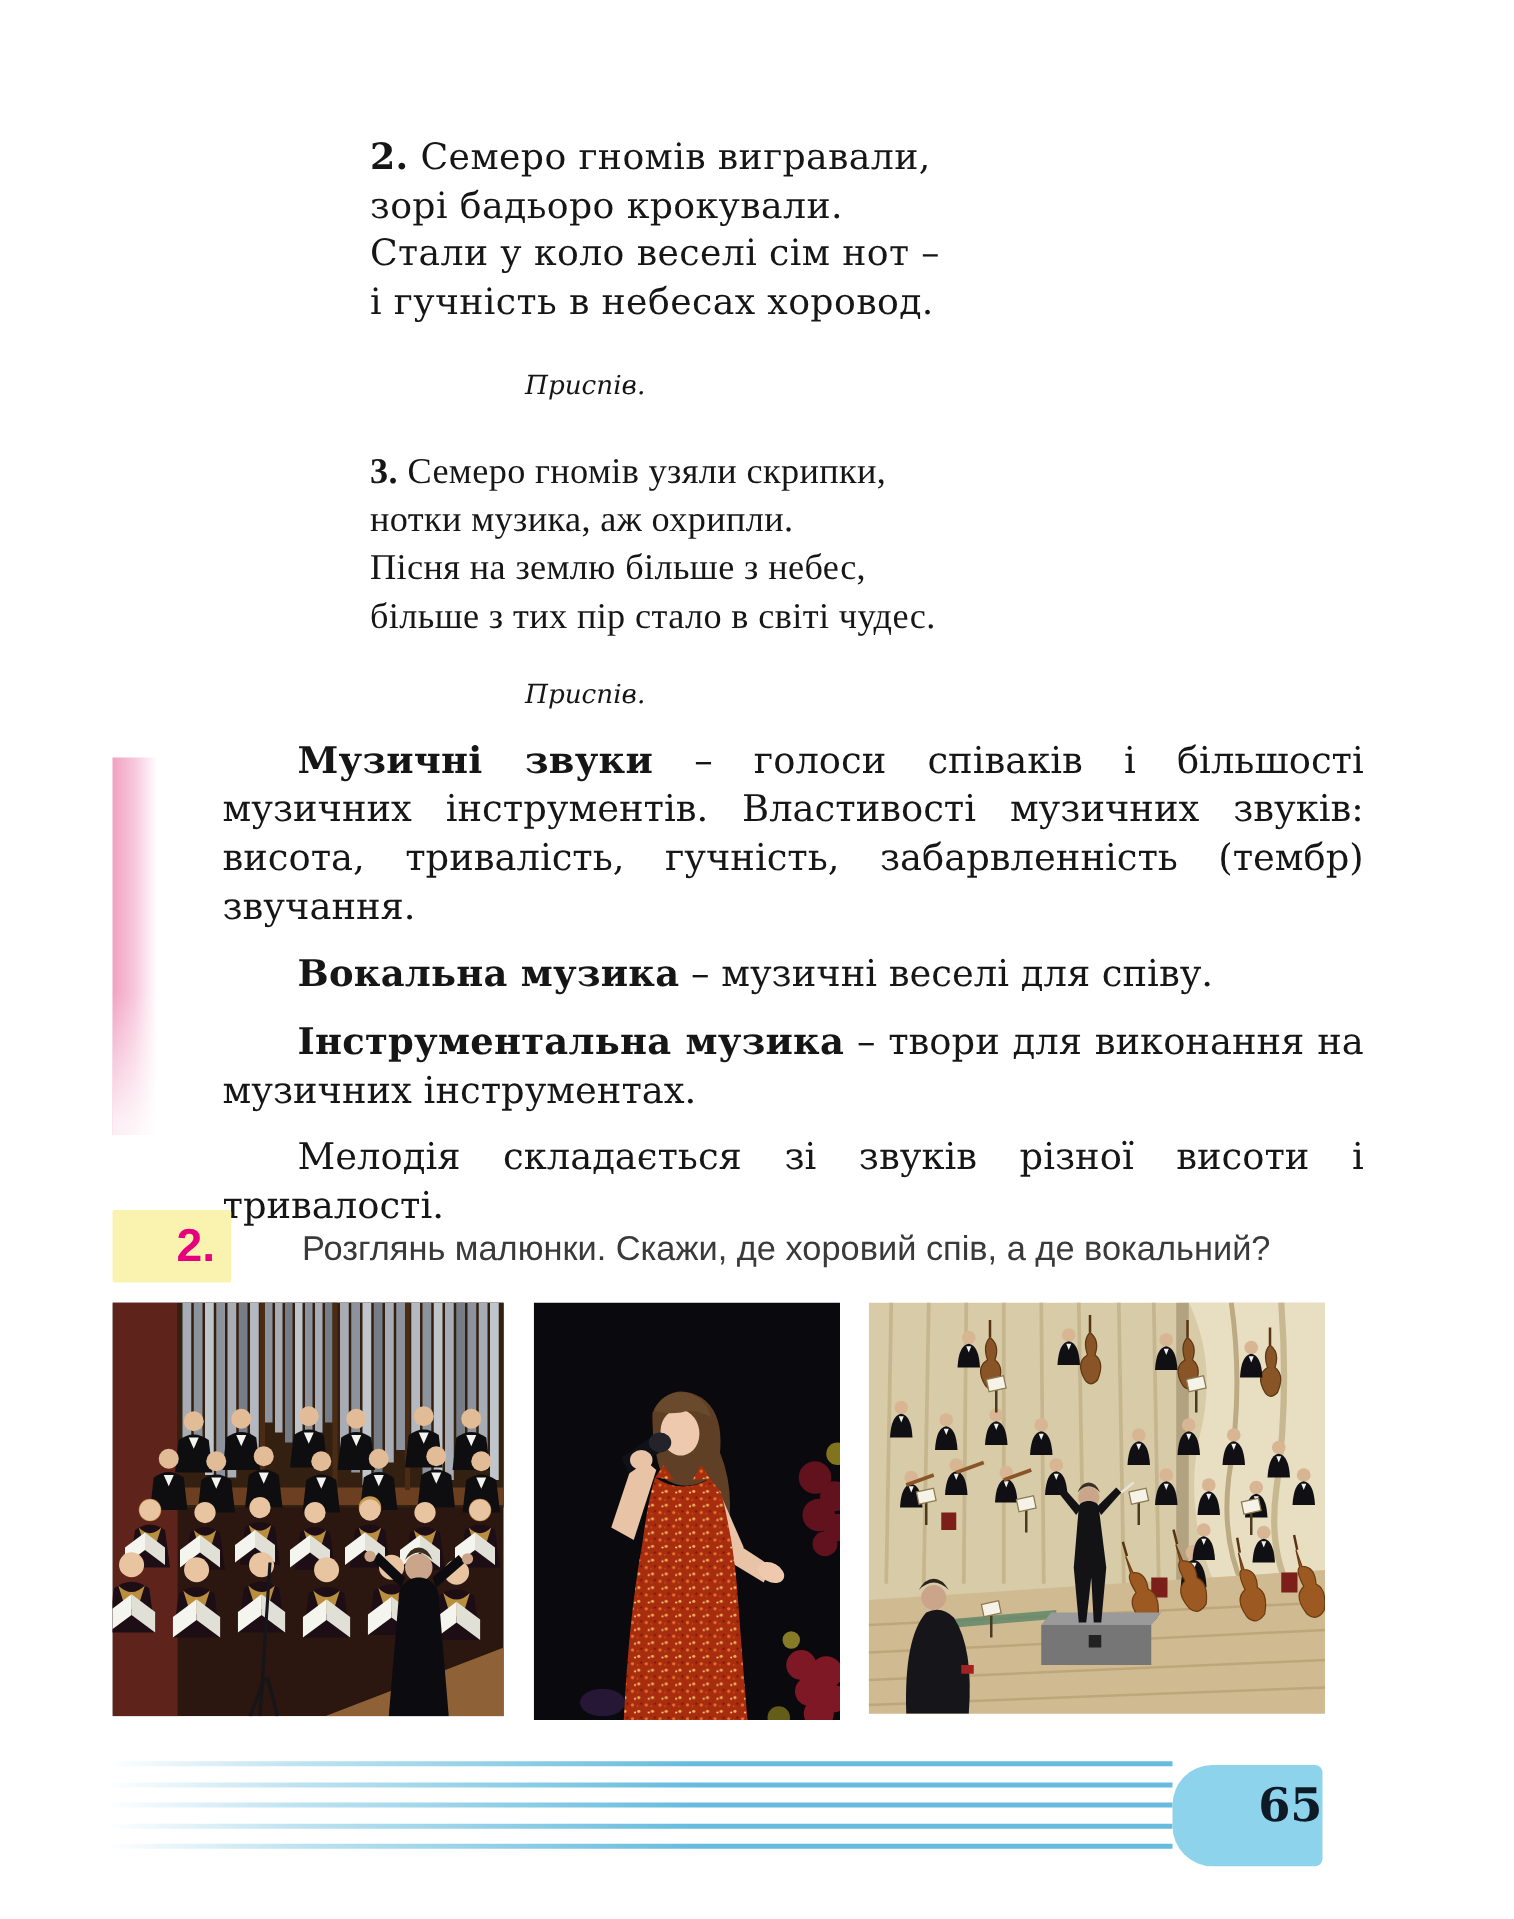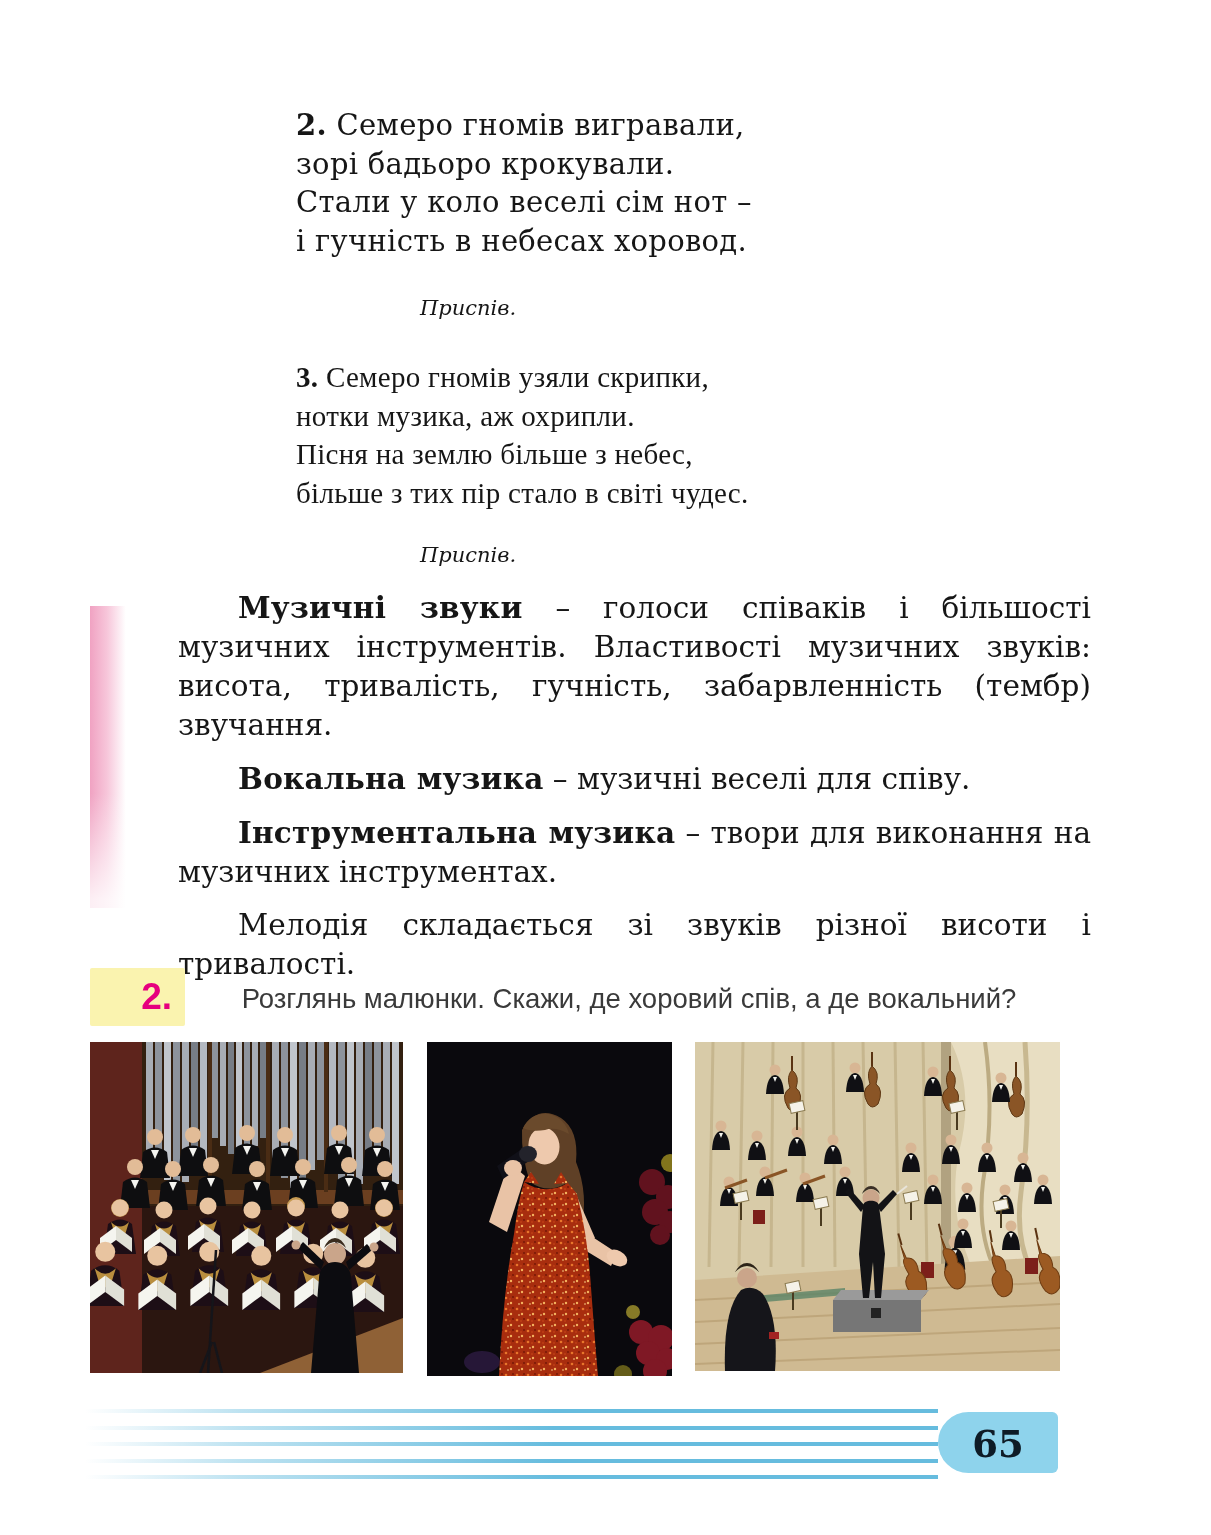--- a/index.html
+++ b/index.html
@@ -43,23 +43,23 @@
   .photo-1{left:90px;}
   .photo-2{left:427px;}
   .photo-3{left:695px;}
   
   .stripe{
     position:absolute;left:85px;width:853px;height:4px;
     background:linear-gradient(to right, rgba(122,198,228,0) 0%, rgba(110,192,224,.45) 18%, #66bcde 55%, #66bcde 100%);
   }
   .s1{top:1409px;} .s2{top:1426px;} .s3{top:1442px;} .s4{top:1459px;} .s5{top:1475px;}
   .page-badge{
-    position:absolute;left:938px;top:1412px;width:120px;height:61px;
+    position:absolute;left:938px;top:1412px;width:120px;height:81px;
     background:#8ed3ec;border-radius:32px 6px 6px 32px;
-    text-align:center;line-height:64px;font-weight:bold;font-size:37px;color:#0e1b26;
+    text-align:right;line-height:64px;font-weight:bold;font-size:37px;color:#0e1b26;
   }
 </style>
 </head>
 <body>
 
 <div class="page">
 
   <div class="verse verse-2">
     <div><span class="verse-num">2.</span><span> Семеро гномів вигравали,</span></div>
     <div>зорі бадьоро крокували.</div>

